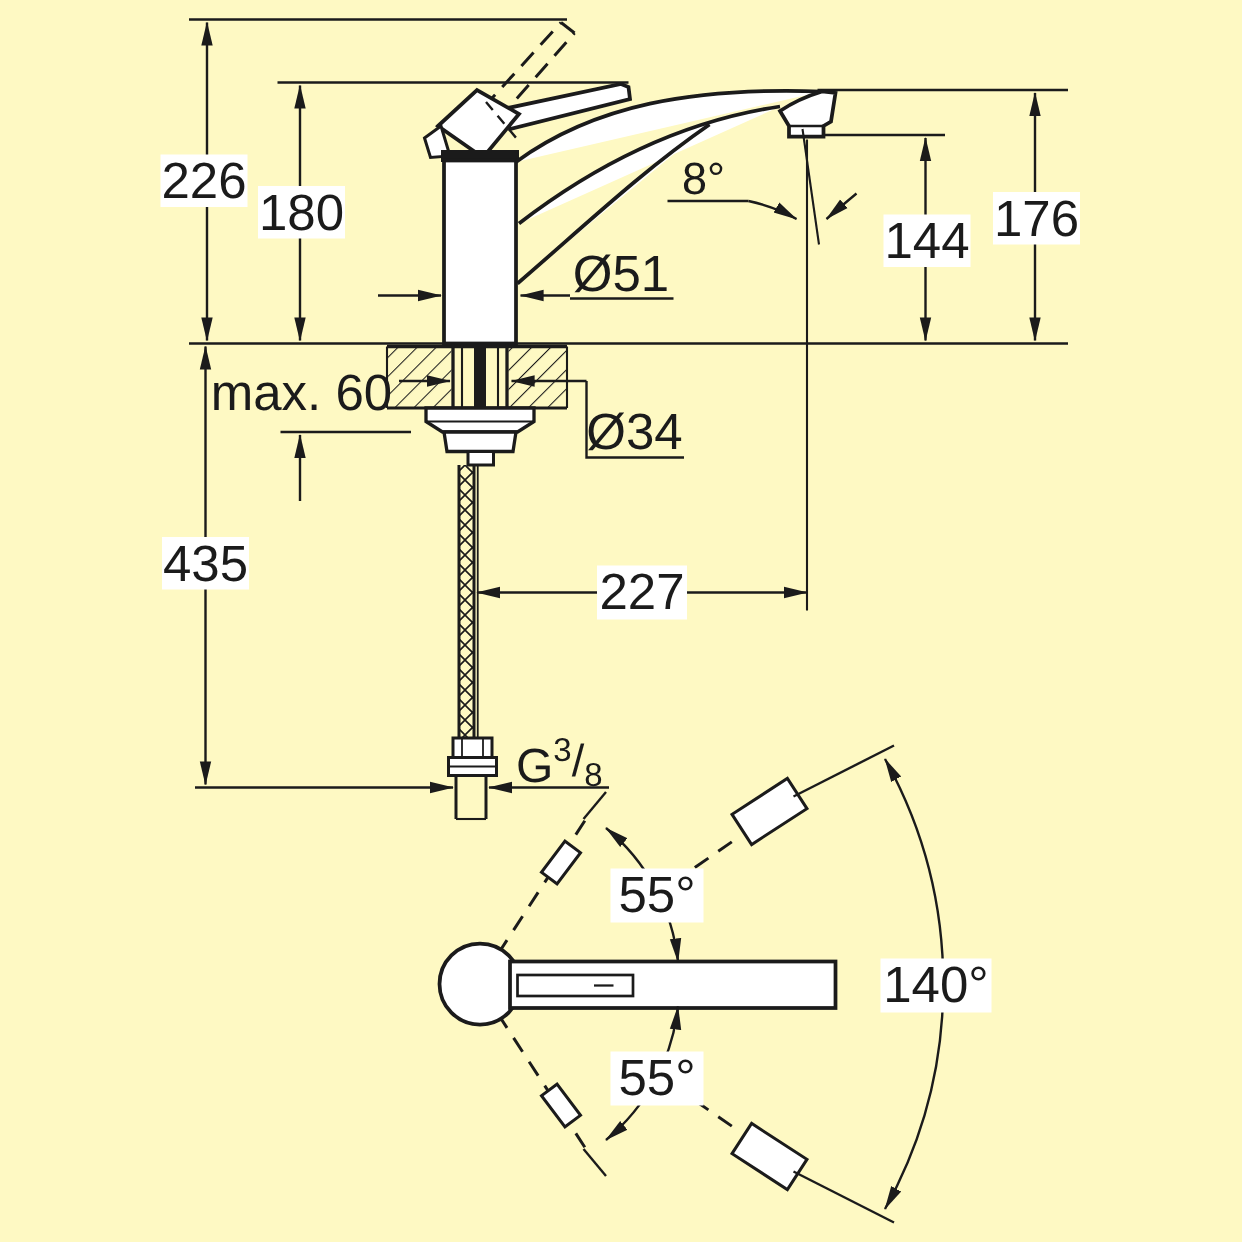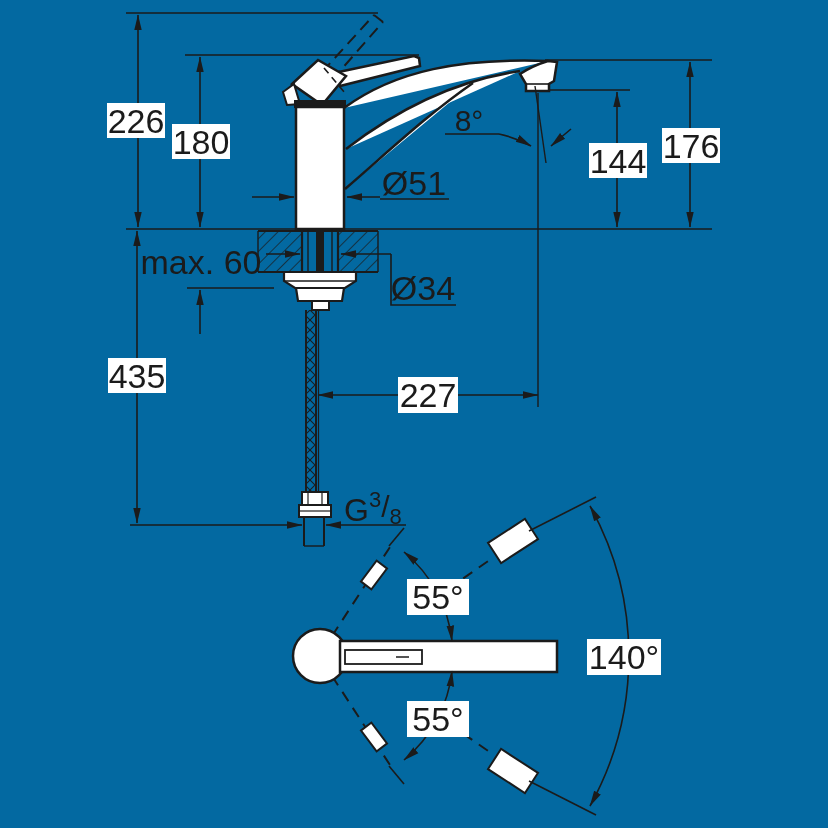--- a/index.html
+++ b/index.html
@@ -1,16 +1,16 @@
 <!DOCTYPE html>
 <html><head>
 <meta charset="utf-8">
 <style>
   html,body{margin:0;padding:0;background:#ffffff;}
-  .stage{width:828px;height:828px;background:#0369a1;position:relative;overflow:hidden;}
+  .stage{width:828px;height:828px;background:#fef9c3;position:relative;overflow:hidden;}
   svg{display:block;}
   .lbl{font-family:"Liberation Sans","DejaVu Sans",sans-serif;fill:#1b1b1b;}
   .dim{font-size:34px;}
   .ang8{font-size:30px;}
   .thr{font-size:32px;}
   .thr-s{font-size:22px;}
   .thr-sl{font-size:30px;}
 </style>
 </head>
 <body>

